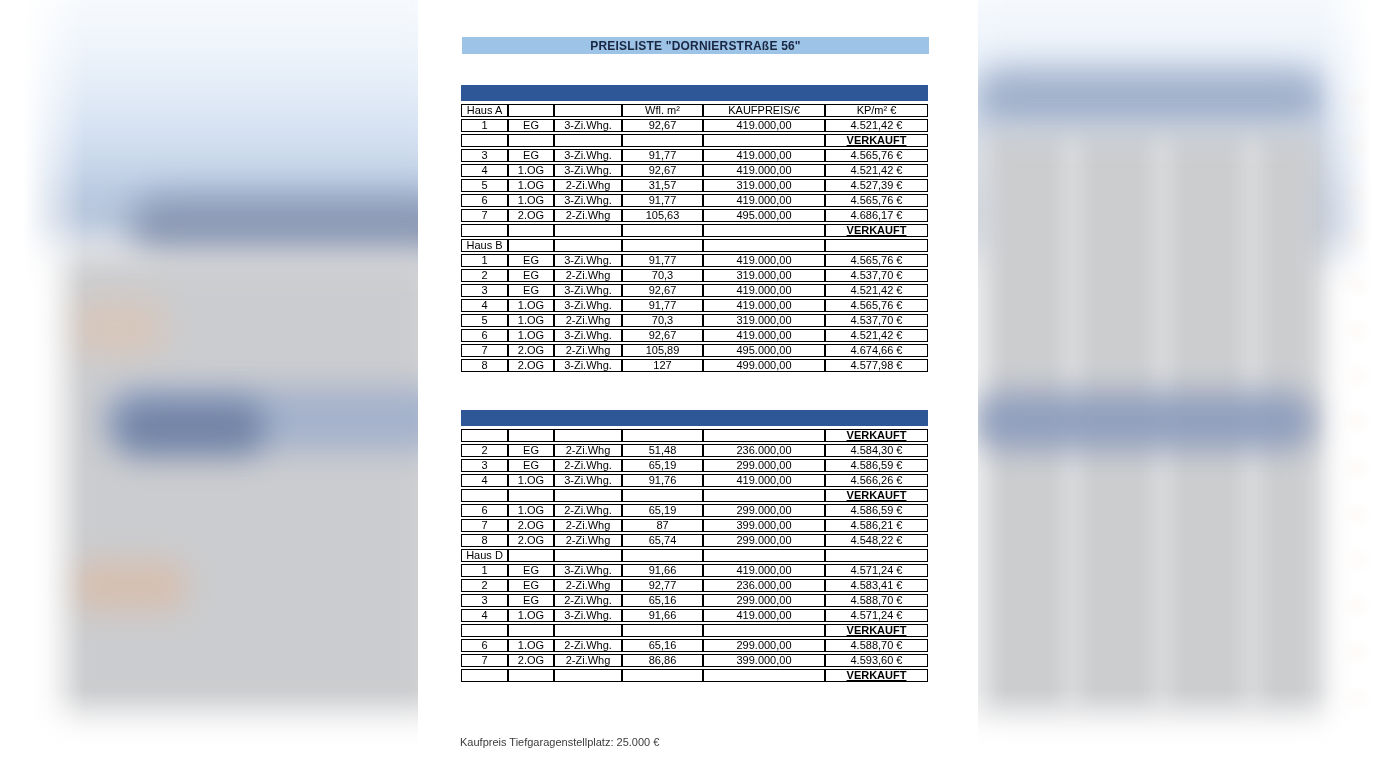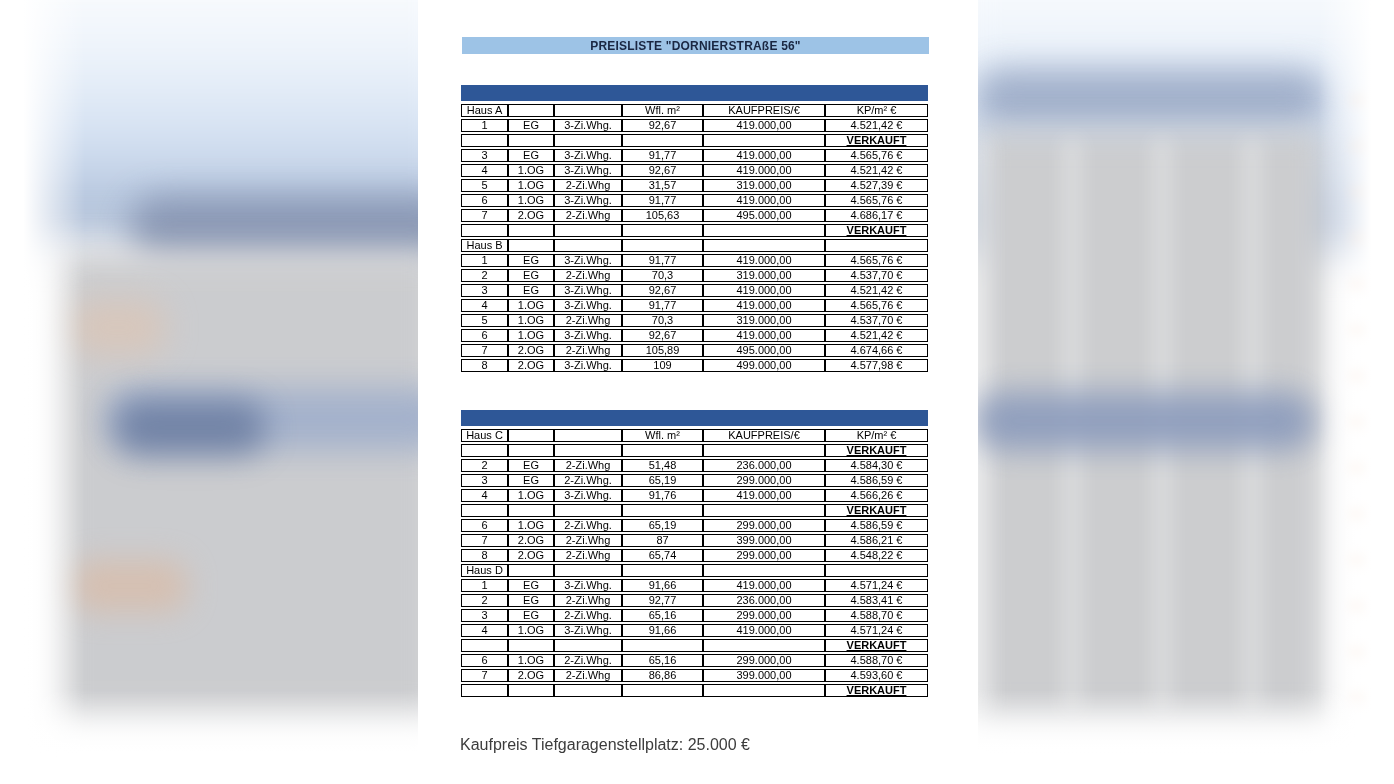--- a/index.html
+++ b/index.html
@@ -73,21 +73,21 @@
 
   table.price{width:467px;table-layout:fixed;border-collapse:separate;border-spacing:0 2px;}
   table.price td{border:1.5px solid var(--grid-border);height:11px;line-height:11px;
     font-size:11px;color:#000;text-align:center;padding:0 2px;overflow:hidden;white-space:nowrap;
     background:#ffffff;}
   td.house{background:var(--house-cell-bg);}
   td.sold{font-weight:bold;text-decoration:underline;}
   col.c1{width:47px;} col.c2{width:46px;} col.c3{width:68px;}
   col.c4{width:81px;} col.c5{width:122px;} col.c6{width:103px;}
 
-  .footnote{position:absolute;left:42px;top:736px;font-size:16px;color:var(--note-text);}
+  .footnote{position:absolute;left:42px;top:736px;font-size:11px;color:var(--note-text);}
 </style>
 </head>
 <body>
 
 <div class="stage">
 
   <div class="backdrop">
     <div class="blob sky-left"></div>
     <div class="blob band-left-1"></div>
     <div class="blob gray-left"></div>
@@ -259,49 +259,41 @@
               <td>2.OG</td>
               <td>2-Zi.Whg</td>
               <td>105,89</td>
               <td>495.000,00</td>
               <td>4.674,66 €</td>
             </tr>
             <tr>
               <td>8</td>
               <td>2.OG</td>
               <td>3-Zi.Whg.</td>
-              <td>109</td>
+              <td>127</td>
               <td>499.000,00</td>
               <td>4.577,98 €</td>
             </tr>
           </tbody>
       </table>
     </div>
 
     <div class="table-block tb2">
       <div class="section-bar"></div>
       <table class="price">
         <colgroup>
           <col class="c1">
             <col class="c2">
             <col class="c3">
           <col class="c4">
             <col class="c5">
             <col class="c6">
         </colgroup>
         <tbody>
             <tr>
-              <td class="house">Haus C</td>
-              <td></td>
-              <td></td>
-              <td>Wfl. m²</td>
-              <td>KAUFPREIS/€</td>
-              <td>KP/m² €</td>
-            </tr>
-            <tr>
               <td></td>
               <td></td>
               <td></td>
               <td></td>
               <td></td>
               <td class="sold">VERKAUFT</td>
             </tr>
             <tr>
               <td>2</td>
               <td>EG</td>

